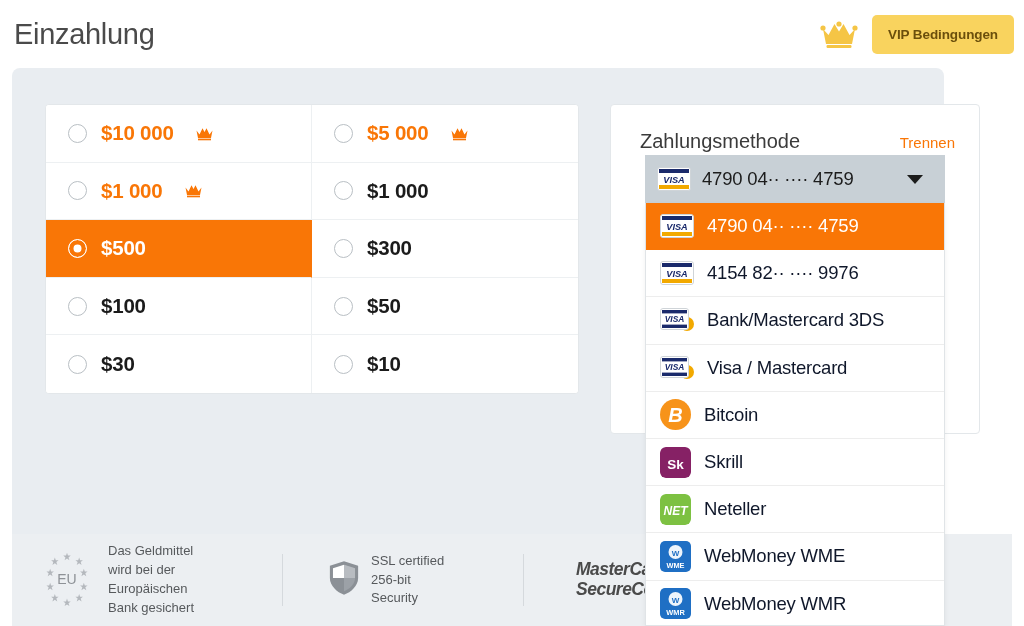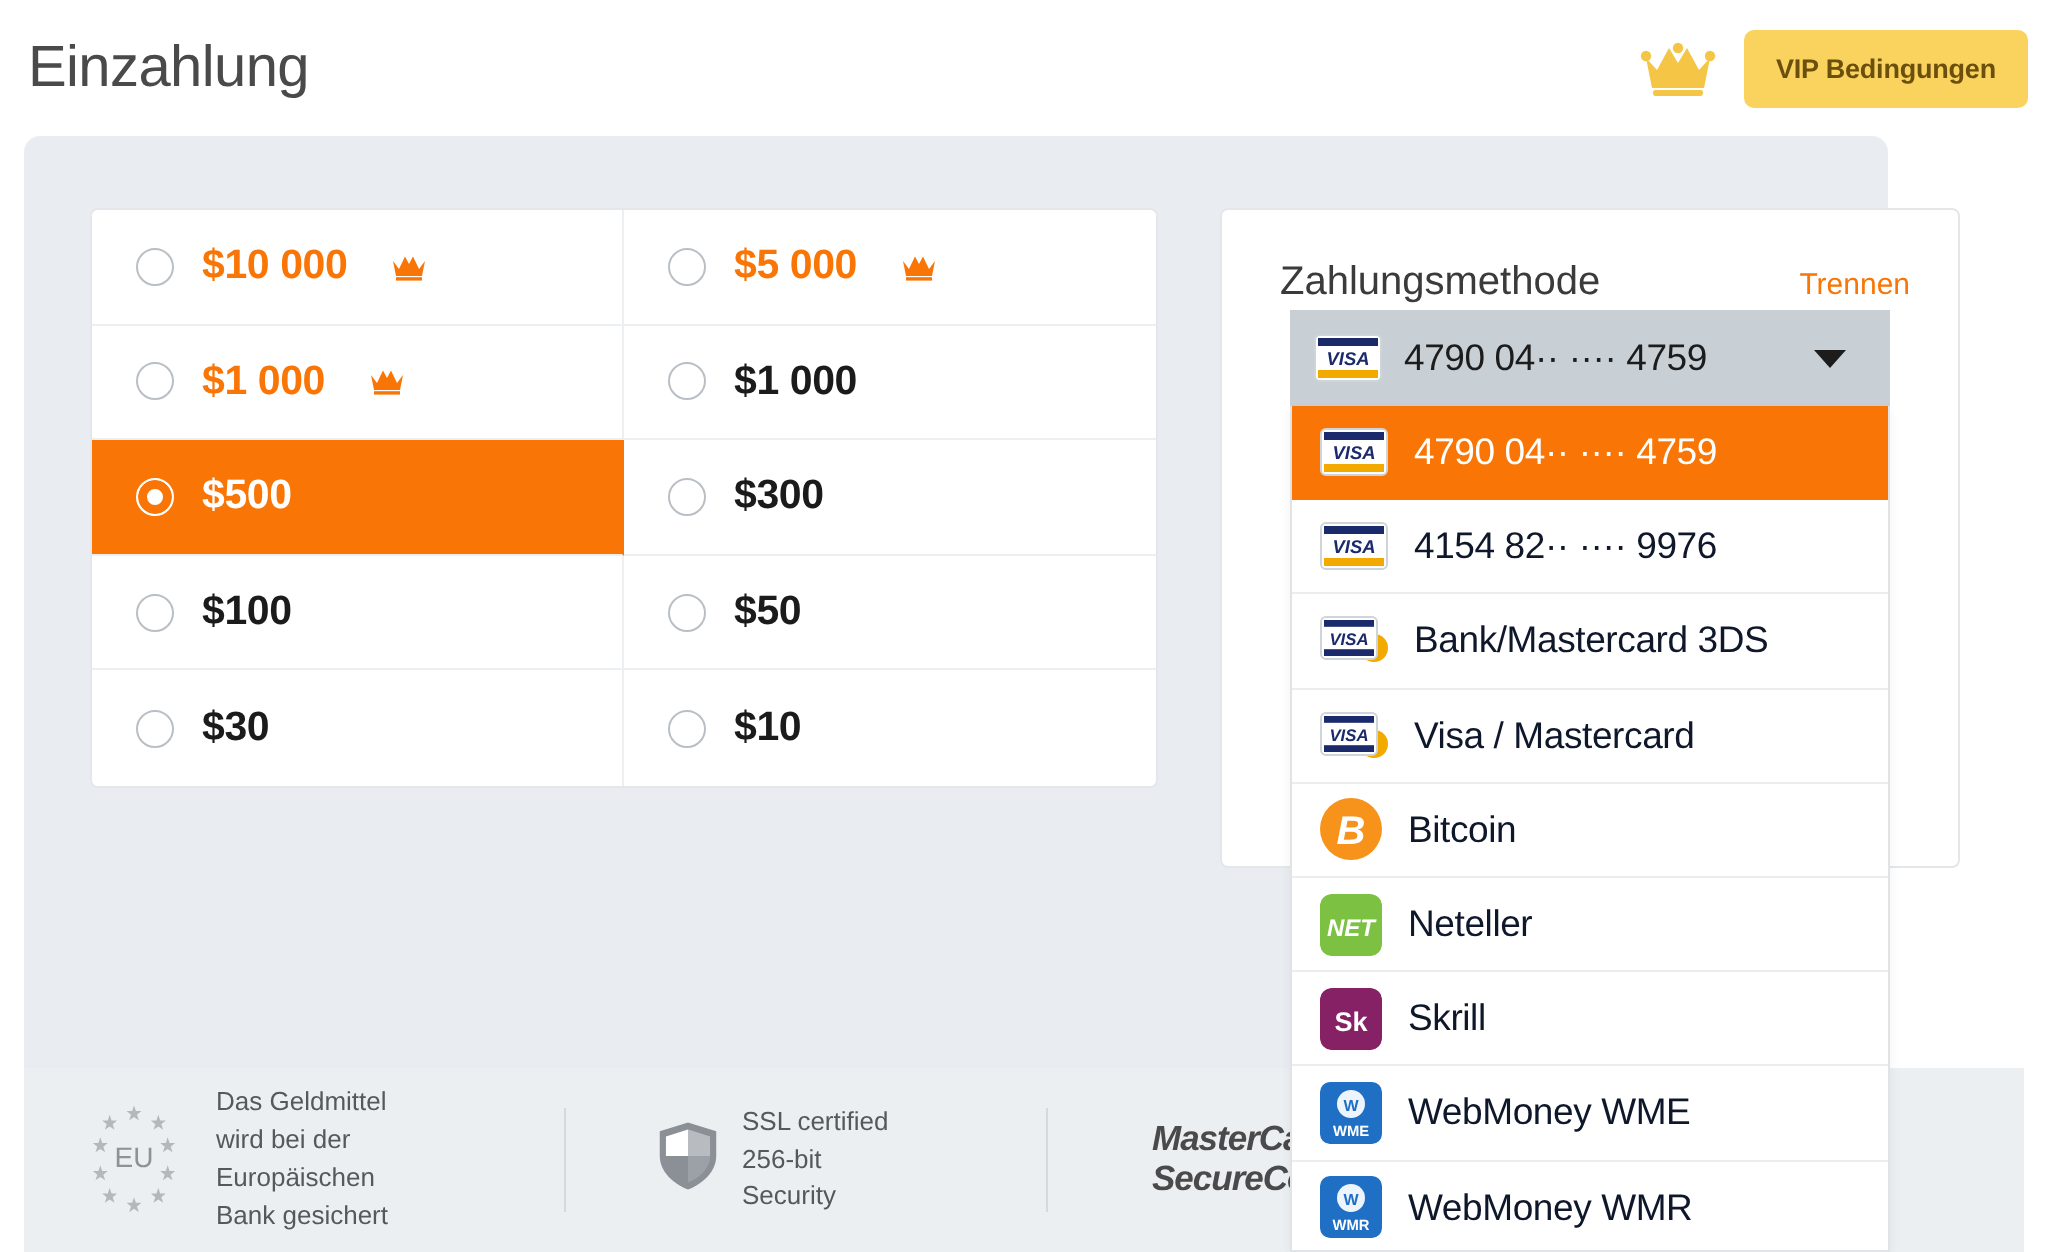--- a/index.html
+++ b/index.html
@@ -398,34 +398,34 @@
           <svg class="pm-ico-sq" viewBox="0 0 31 31">
             <circle cx="15.5" cy="15.5" r="15.5" fill="#f7931a"></circle>
             <text x="15.5" y="23" font-size="20" font-weight="bold" font-style="italic" text-anchor="middle" fill="#fff" font-family="Liberation Sans, sans-serif">B</text>
           </svg>
         </span>
         <span class="opt-label">Bitcoin</span>
       </div>
       <div class="opt">
         <span>
           <svg class="pm-ico-sq" viewBox="0 0 31 31">
+            <rect width="31" height="31" rx="6" fill="#862165"></rect>
+            <text x="15.5" y="21.5" font-size="13.5" font-weight="bold" text-anchor="middle" fill="#fff" font-family="Liberation Sans, sans-serif">Sk</text>
+          </svg>
+        </span>
+        <span class="opt-label">Skrill</span>
+      </div>
+      <div class="opt">
+        <span>
+          <svg class="pm-ico-sq" viewBox="0 0 31 31">
             <rect width="31" height="31" rx="6" fill="#7dc142"></rect>
             <text x="15.5" y="21" font-size="12" font-weight="bold" font-style="italic" text-anchor="middle" fill="#fff" font-family="Liberation Sans, sans-serif">NET</text>
           </svg>
         </span>
         <span class="opt-label">Neteller</span>
-      </div>
-      <div class="opt">
-        <span>
-          <svg class="pm-ico-sq" viewBox="0 0 31 31">
-            <rect width="31" height="31" rx="6" fill="#862165"></rect>
-            <text x="15.5" y="21.5" font-size="13.5" font-weight="bold" text-anchor="middle" fill="#fff" font-family="Liberation Sans, sans-serif">Sk</text>
-          </svg>
-        </span>
-        <span class="opt-label">Skrill</span>
       </div>
       <div class="opt">
         <span>
           <svg class="pm-ico-sq" viewBox="0 0 31 31">
             <rect width="31" height="31" rx="4" fill="#1f6fc4"></rect>
             <circle cx="15.5" cy="11" r="7" fill="#fff" opacity="0.92"></circle>
             <text x="15.5" y="14.6" font-size="8" font-weight="bold" text-anchor="middle" fill="#1f6fc4" font-family="Liberation Sans, sans-serif">W</text>
             <text x="15.5" y="27" font-size="7.4" font-weight="bold" text-anchor="middle" fill="#fff" font-family="Liberation Sans, sans-serif">WME</text>
           </svg>
         </span>

